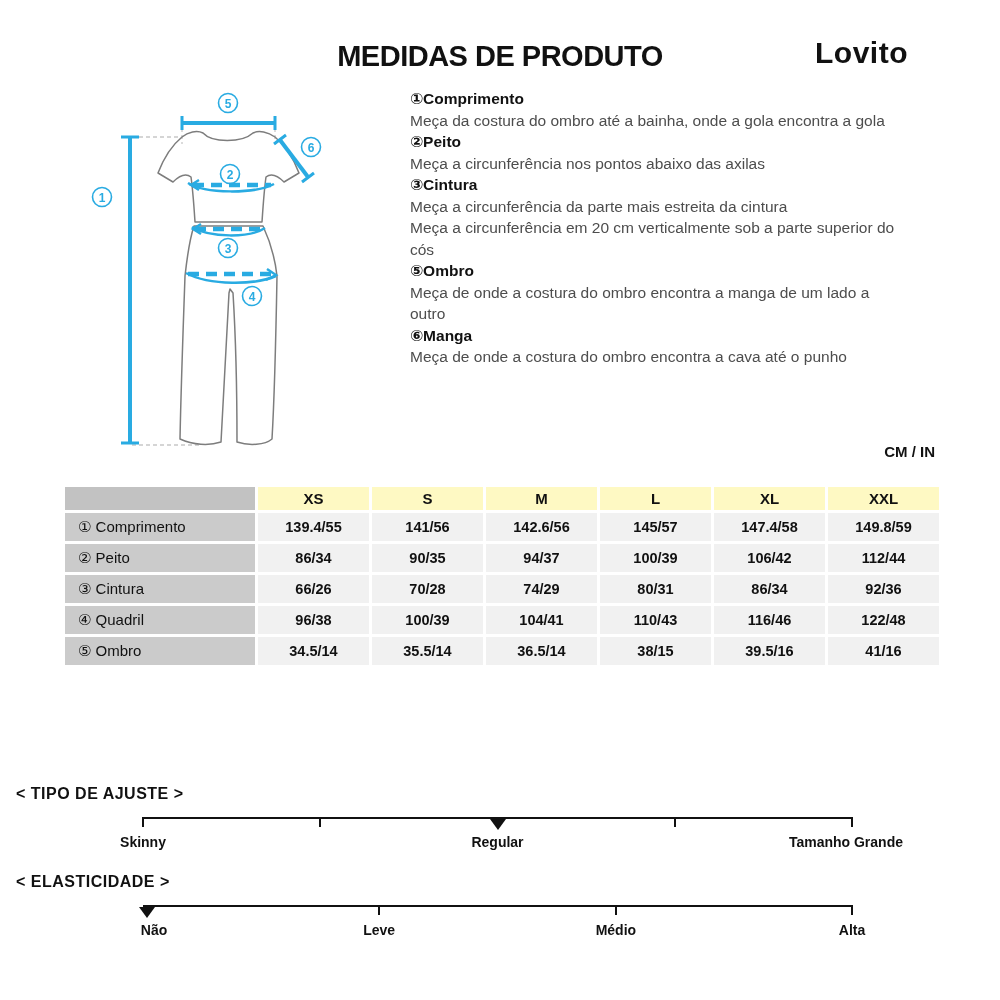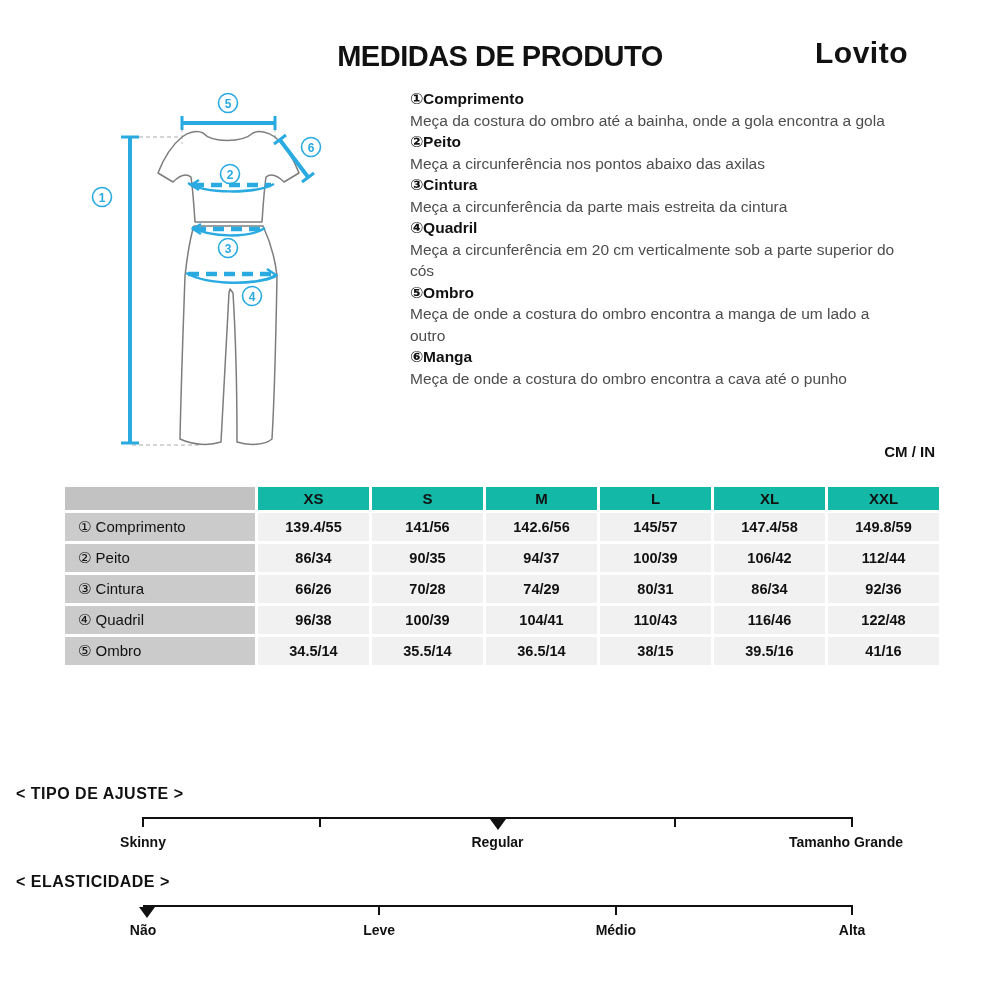--- a/index.html
+++ b/index.html
@@ -14,21 +14,21 @@
   
   .howto{position:absolute;left:410px;top:88px;width:524px;}
   .howto-heading{font-size:16.5px;font-weight:bold;line-height:22px;margin:0 0 7px 0;}
   .howto-label{font-size:15.5px;font-weight:bold;line-height:21.5px;color:#111;}
   .howto-desc{font-size:15.5px;line-height:21.5px;color:#4d4d4d;white-space:pre-line;}
   
   .units{position:absolute;right:65px;top:443px;font-size:15px;font-weight:bold;}
   
   .size-table{position:absolute;left:62px;top:484px;border-collapse:separate;border-spacing:3px;}
   .size-table th,.size-table td{padding:0;text-align:center;vertical-align:middle;}
-  .size-table .h{background:#14b8a6;height:23px;font-size:15px;font-weight:bold;width:111px;}
+  .size-table .h{background:#fef9c3;height:23px;font-size:15px;font-weight:bold;width:111px;}
   .size-table .h0{background:#c2c2c2;width:190px;}
   .size-table .rl{background:#cbcbcb;height:28px;text-align:left;padding-left:13px;
                   font-size:15px;font-weight:normal;}
   .size-table .v{background:#f1f1f1;height:28px;font-size:14.5px;font-weight:bold;}
   
   .footnote{position:absolute;left:0;right:0;top:722px;text-align:center;
             font-size:15px;font-weight:bold;}
   
   .scale-heading{position:absolute;left:0;right:0;
                  font-size:16px;font-weight:bold;letter-spacing:0.5px;margin-left:16px;}
@@ -112,21 +112,20 @@
     </div>
     <div>
       <div class="howto-label">②Peito</div>
       <div class="howto-desc">Meça a circunferência nos pontos abaixo das axilas</div>
     </div>
     <div>
       <div class="howto-label">③Cintura</div>
       <div class="howto-desc">Meça a circunferência da parte mais estreita da cintura</div>
     </div>
     <div>
-      <div class="howto-label">④Quadril</div>
       <div class="howto-desc">Meça a circunferência em 20 cm verticalmente sob a parte superior do
 cós</div>
     </div>
     <div>
       <div class="howto-label">⑤Ombro</div>
       <div class="howto-desc">Meça de onde a costura do ombro encontra a manga de um lado a
 outro</div>
     </div>
     <div>
       <div class="howto-label">⑥Manga</div>
@@ -207,19 +206,19 @@
     <div class="scale-label" style="left:50%;">Regular</div>
     <div class="scale-label right-flush">Tamanho Grande</div>
   </div>
 
   <div class="scale-heading" style="top:873px;">&lt; ELASTICIDADE &gt;</div>
   <div class="scale" style="top:905px;">
     <div class="tick" style="left:33.3%;"></div>
     <div class="tick" style="left:66.7%;"></div>
     <div class="tick" style="left:100%;"></div>
     <div class="tri" style="left:0.5%;"></div>
-    <div class="scale-label" style="left:0;">Não</div>
+    <div class="scale-label" style="left:11px;">Não</div>
     <div class="scale-label" style="left:33.3%;">Leve</div>
     <div class="scale-label" style="left:66.7%;">Médio</div>
     <div class="scale-label" style="left:100%;">Alta</div>
   </div>
 
 </div>
 
 </body></html>

